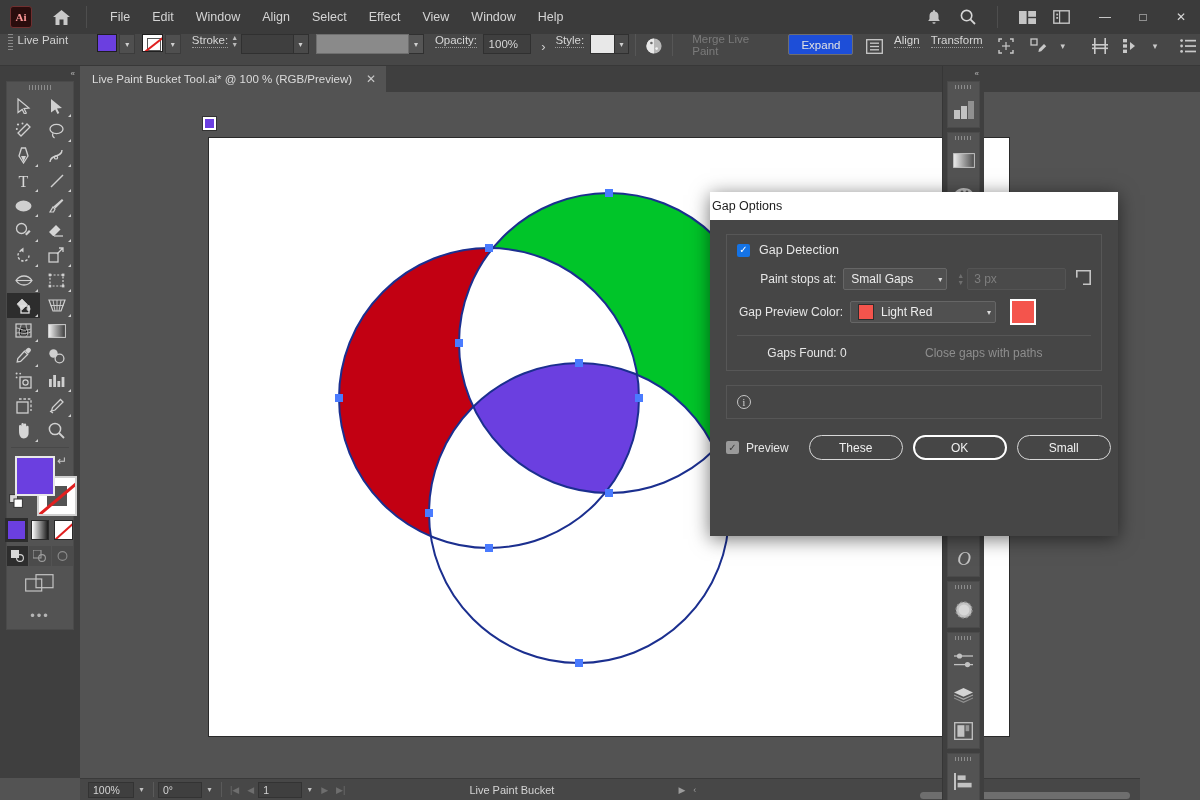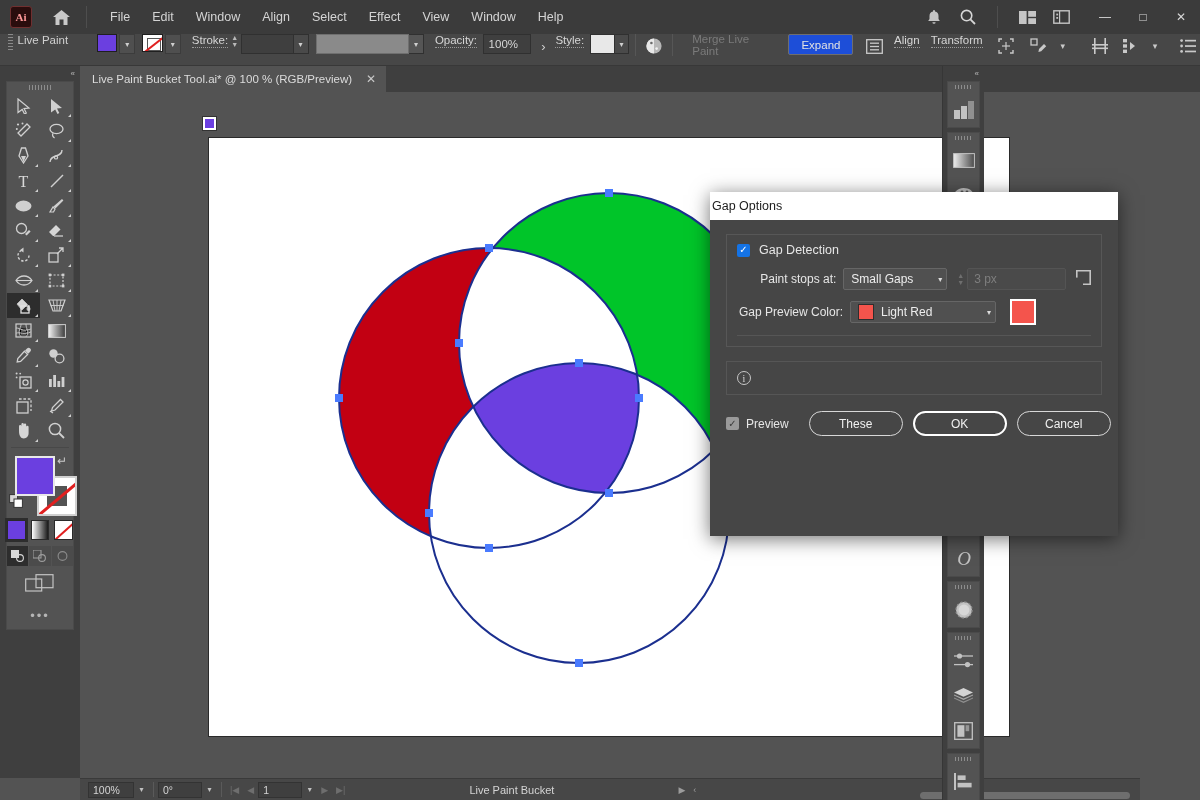--- a/index.html
+++ b/index.html
@@ -1012,32 +1012,36 @@
           <div class="dlg-select" style="width:146px;margin-left:7px">
             <span class="colorchip" style="background:#f4544c;margin-right:7px"></span>
             <span>Light Red</span>
             <span class="cv">▾</span>
           </div>
           <div class="bigchip" style="margin-left:14px"></div>
         </div>
 
         <div class="hr"></div>
 
+        <div class="row" style="margin-top:10px">
+          <div class="lbl" style="width:140px;text-align:center;font-size:12px">Gaps Found: 0</div>
+          <div class="lbl dim" style="margin-left:48px;font-size:12px">Close gaps with paths</div>
+        </div>
       </div>
 
       <div class="infobox" style="margin-top:14px">
         <div class="info-i">i</div>
       </div>
     </div>
 
     <div class="dlg-footer">
       <div class="row" style="gap:7px">
         <div class="chk gray">✓</div>
         <div class="lbl" style="font-size:12px">Preview</div>
       </div>
       <div style="width:16px"></div>
       <div class="pill">These</div>
       <div class="pill primary">OK</div>
-      <div class="pill">Cancel</div>
+      <div class="pill">Small</div>
     </div>
   </div>
 
 </div>
 
 </body></html>

